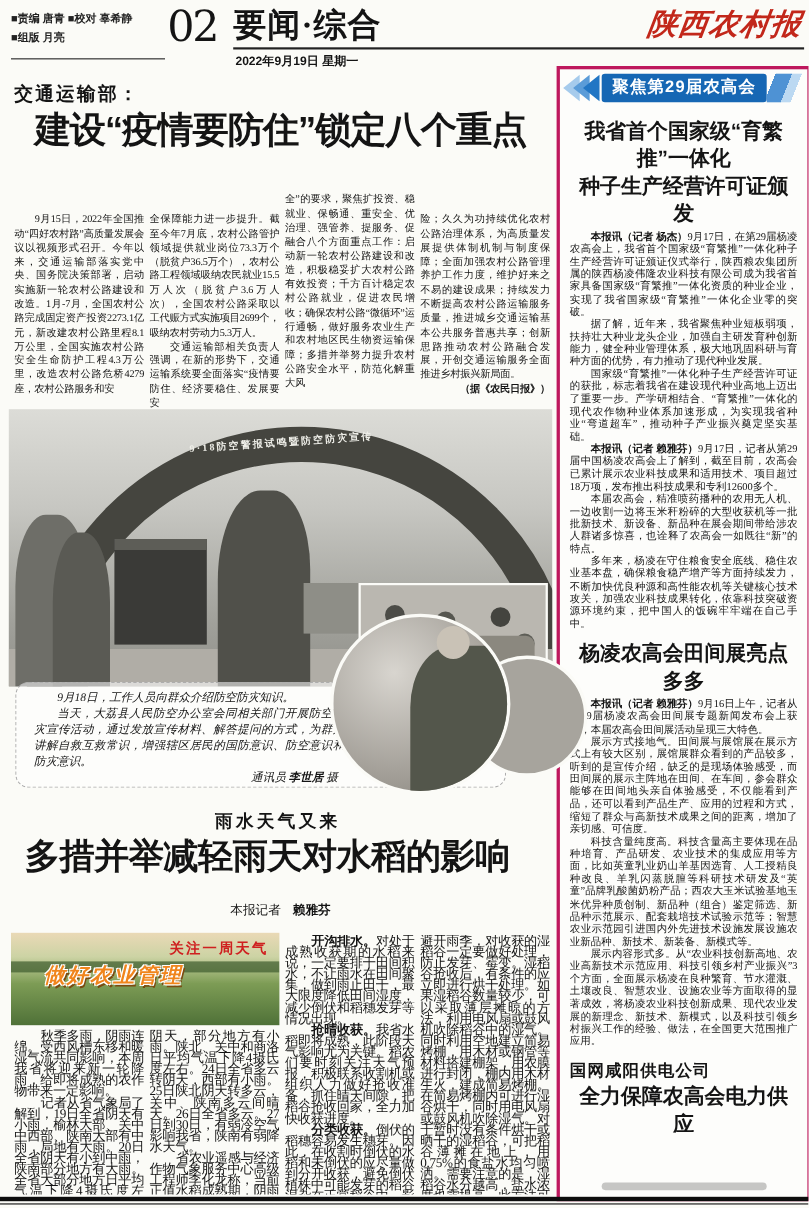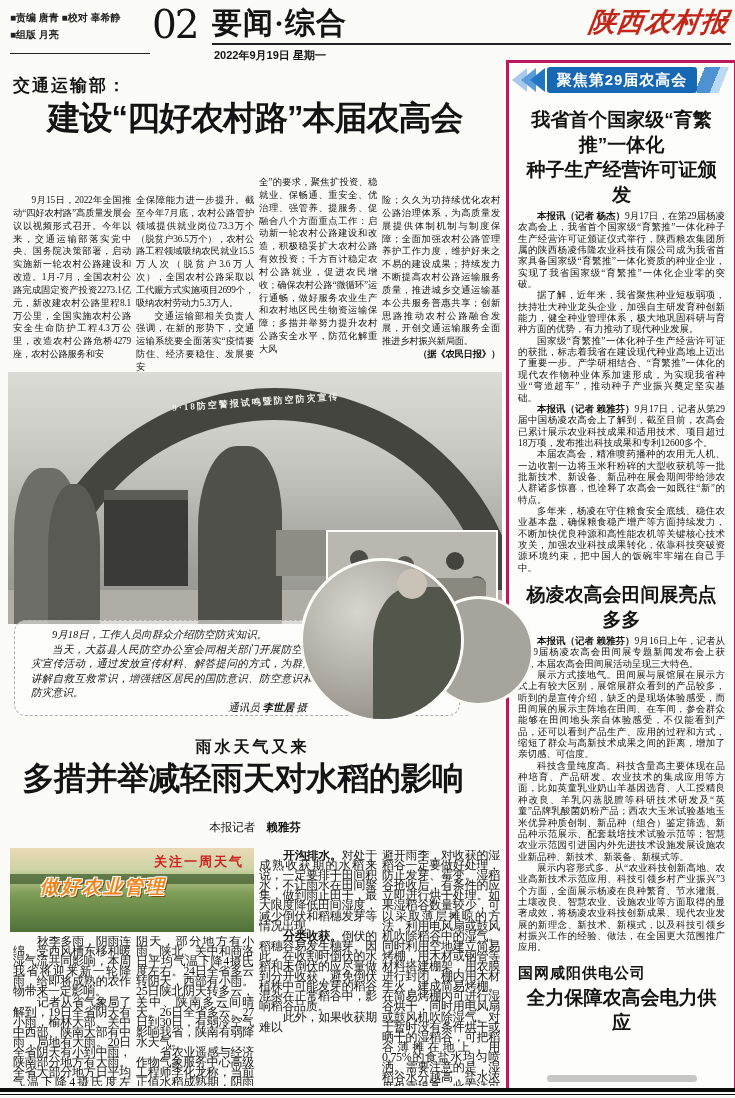--- a/index.html
+++ b/index.html
@@ -99,21 +99,21 @@
     <div>■组版 月亮</div>
   </div>
   <div class="abs editors-rule"></div>
   <div class="abs pagenum">02</div>
   <div class="abs section">要闻·综合</div>
   <div class="abs section-rule"></div>
   <div class="abs date">2022年9月19日  星期一</div>
   <div class="abs masthead">陕西农村报</div>
 
   <div class="abs kicker1">交通运输部：</div>
-  <div class="abs headline1">建设“四好农村路”本届农高会</div>
+  <div class="abs headline1">建设“疫情要防住”锁定八个重点</div>
 
   <div class="ncol m1">
     <p class="ind">9月15日，2022年全国推动“四好农村路”高质量发展会议以视频形式召开。今年以来，交通运输部落实党中央、国务院决策部署，启动实施新一轮农村公路建设和改造。1月-7月，全国农村公路完成固定资产投资2273.1亿元，新改建农村公路里程8.1万公里，全国实施农村公路安全生命防护工程4.3万公里，改造农村公路危桥4279座，农村公路服务和安</p>
   </div>
   <div class="ncol m2">
     <p>全保障能力进一步提升。截至今年7月底，农村公路管护领域提供就业岗位73.3万个（脱贫户36.5万个），农村公路工程领域吸纳农民就业15.5万人次（脱贫户3.6万人次），全国农村公路采取以工代赈方式实施项目2699个，吸纳农村劳动力5.3万人。</p>
     <p class="ind">交通运输部相关负责人强调，在新的形势下，交通运输系统要全面落实“疫情要防住、经济要稳住、发展要安</p>
   </div>
   <div class="ncol m3">
     <p>全”的要求，聚焦扩投资、稳就业、保畅通、重安全、优治理、强管养、提服务、促融合八个方面重点工作：启动新一轮农村公路建设和改造，积极稳妥扩大农村公路有效投资；千方百计稳定农村公路就业，促进农民增收；确保农村公路“微循环”运行通畅，做好服务农业生产和农村地区民生物资运输保障；多措并举努力提升农村公路安全水平，防范化解重大风</p>
@@ -171,20 +171,21 @@
   <div class="a2col c1">
     <p class="ind">秋季多雨，阴雨连绵。受西风槽东移和暖湿气流共同影响，本周我省将迎来新一轮降雨，给即将成熟的农作物带来一定影响。</p>
     <p class="ind">记者从省气象局了解到，19日全省阴天有小雨，榆林大部、关中中西部、陕南大部有中雨，局地有大雨。20日全省阴天有小到中雨，陕南部分地方有大雨。全省大部分地方日平均气温下降4摄氏度左右。21日全省多云间晴天。22日全省多云间阴天，关中、陕南部分地方有小雨或阵雨。23日陕北、关中多云间晴天，陕南多云间</p>
   </div>
   <div class="a2col c2">
     <p>阴天，部分地方有小雨。陕北、关中和商洛日平均气温下降4摄氏度左右。24日全省多云转阴天，西部有小雨。25日陕北阴天转多云，关中、陕南多云间晴天。26日全省多云。27日到30日，有弱冷空气影响我省，陕南有弱降水天气。</p>
     <p class="ind">省农业遥感与经济作物气象服务中心高级工程师李化龙称，当前正值水稻成熟期，阴雨天气会引起部分水稻发生倒伏，严重时会伴有稻穗发芽的现象，影响水稻产量和收获。因此，提前做好以下预防工作尤为重要。</p>
   </div>
   <div class="a2col c3">
     <p class="ind"><b class="lead">开沟排水。</b><span>对处于成熟收获期的水稻来说，一定要排干田间积水，不让雨水在田间聚集，做到雨止田干，最大限度降低田间湿度，减少倒伏和稻穗发芽等情况出现。</span></p>
+    <p class="ind"><b class="lead">抢晴收获。</b><span>我省水稻即将成熟，此阶段天气影响尤为关键。稻农们要时刻关注天气预报，积极联系收割机或组织人力做好抢收准备，抓住晴天间隙，把稻谷抢收回家，全力加快收获进度。</span></p>
     <p class="ind"><b class="lead">分类收获。</b><span>倒伏的稻穗容易发生穗芽。因此，在收割时倒伏的水稻和未倒伏的应尽量做到分开收获，避免倒伏植株中可能发芽的稻谷混杂在正常稻谷中，影响稻谷品质。</span></p>
     <p class="ind">此外，如果收获期难以</p>
   </div>
   <div class="a2col c4">
     <p>避开雨季，对收获的湿稻谷一定要做好处理，防止发芽、霉变。湿稻谷抢收后，有条件的应立即进行烘干处理。如果湿稻谷数量较少，可以采取薄层摊晾的方法，利用电风扇或鼓风机吹除稻谷中的湿气。同时利用空地建立简易烤棚，用木材或钢管等材料搭建棚架，用农膜进行封闭，棚内用木材生火，建成简易烤棚。在简易烤棚内可进行湿谷烘干，同时用电风扇或鼓风机吹除湿气。对于暂时没有条件烘干或晒干的湿稻谷，可把稻谷薄摊在地上，用0.75%的食盐水均匀喷洒。需要注意的是，湿稻谷水分越高，盐水浓度也需提高，此方法可保持湿稻谷10天内不生芽，不霉变。</p>
   </div>
 
   <div class="abs sidebar">
     <div class="banner">
       <span class="chev chev1"></span>

